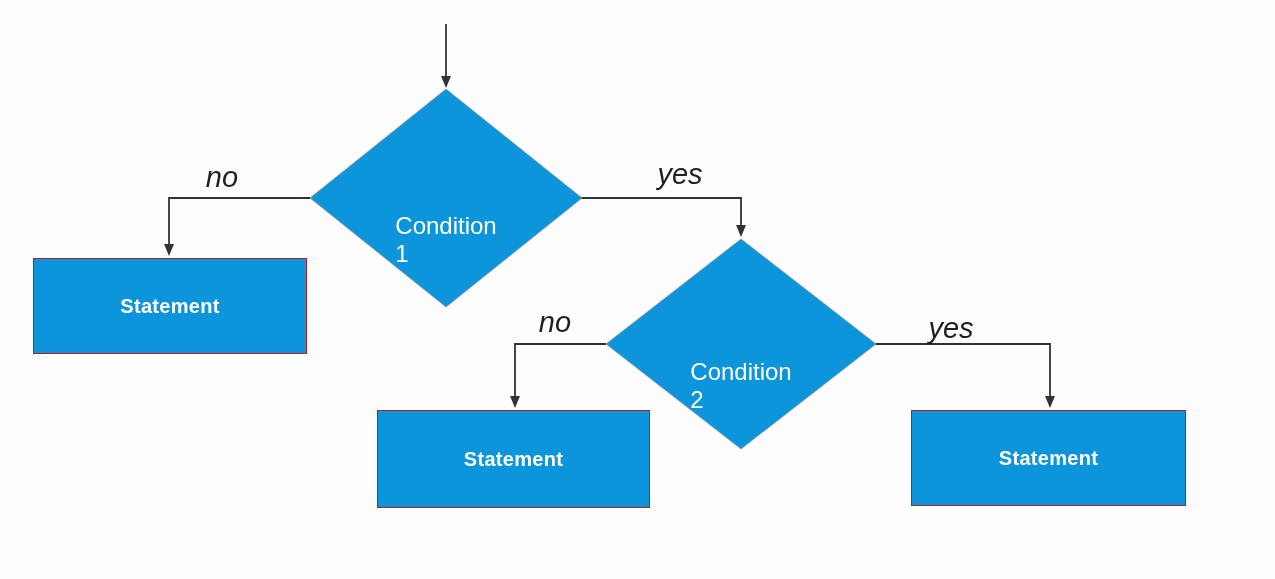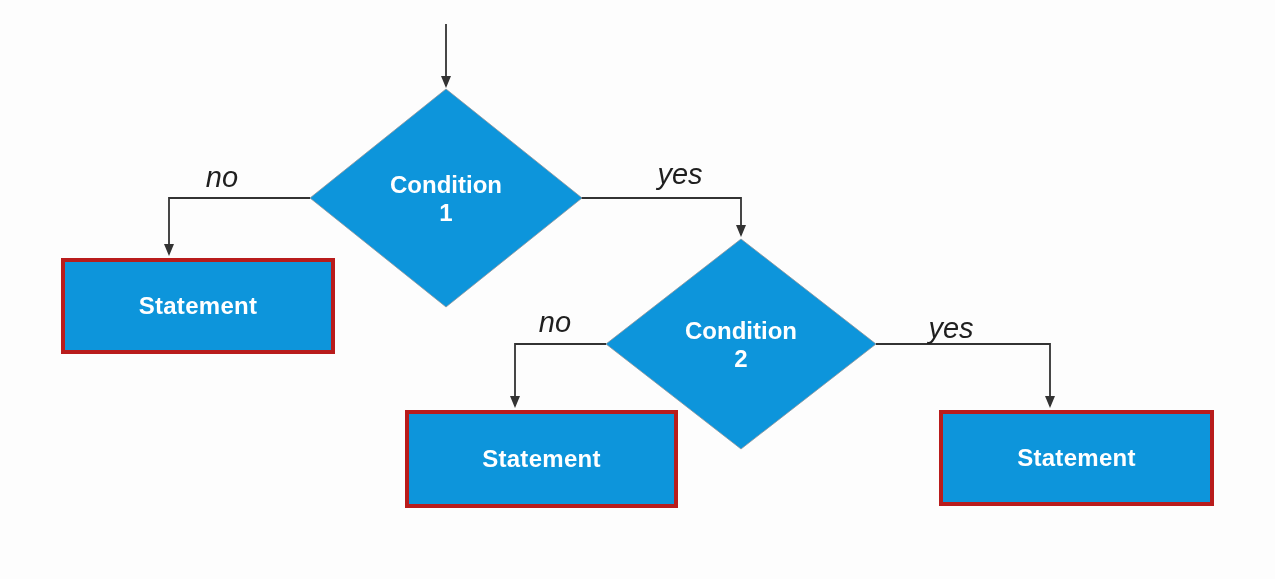--- a/index.html
+++ b/index.html
@@ -29,42 +29,42 @@
   }
   .diamond {
     fill: #0d95db;
     stroke: #8f9499;
     stroke-width: 0.8;
   }
   .box {
     position: absolute;
     box-sizing: border-box;
     background: #0d95db;
-    border: 4px solid #b91c1c;
+    border: 1px solid #b91c1c;
     display: flex;
     align-items: center;
     justify-content: center;
     color: #ffffff;
     font-weight: bold;
-    font-size: 24px;
+    font-size: 20px;
     letter-spacing: 0.3px;
-    margin-left: 28px;
   }
   .box-left   { left: 33px;  top: 258px; width: 274px; height: 96px; }
   .box-mid    { left: 377px; top: 410px; width: 273px; height: 98px; }
   .box-right  { left: 911px; top: 410px; width: 275px; height: 96px; }
   .diamond-label {
     position: absolute;
     transform: translate(-50%, -50%);
     color: #ffffff;
-    font-weight: bold;
+    font-weight: normal;
     font-size: 24px;
     line-height: 1.17;
-    text-align: center;
+    text-align: left;
     white-space: pre-line;
+    margin-top: 41px;
   }
   .lbl-c1 { left: 446px; top: 199px; }
   .lbl-c2 { left: 741px; top: 345px; }
   .edge-label {
     position: absolute;
     transform: translate(-50%, -50%);
     color: #1f1f1f;
     font-size: 29px;
     line-height: 1;
     font-style: italic;

